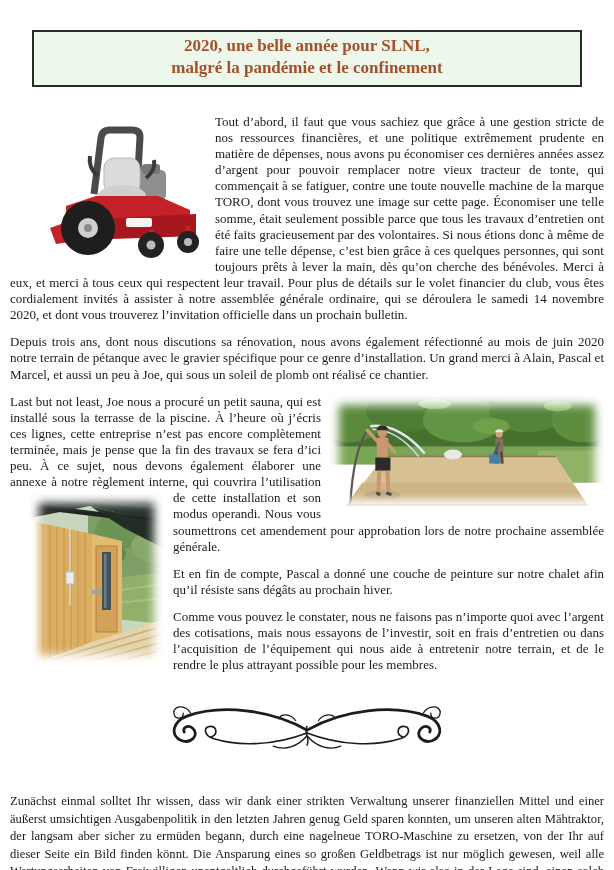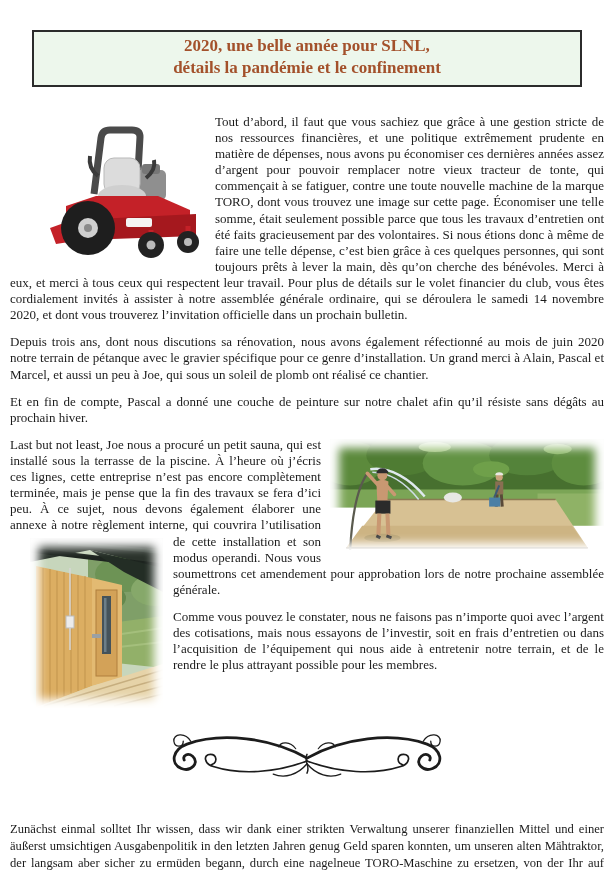--- a/index.html
+++ b/index.html
@@ -31,21 +31,21 @@
   .divider svg{display:inline-block;}
   .german{margin-top:13px;font-size:12.6px;line-height:1.38;text-align:justify;}
 </style>
 </head>
 <body>
 
 <div class="page">
 
   <div class="banner">
     <div class="line">2020, une belle année pour SLNL,</div>
-    <div class="line">détails la pandémie et le confinement</div>
+    <div class="line">malgré la pandémie et le confinement</div>
   </div>
 
   <div class="content">
 
     <span class="photo mower-photo">
       <svg viewBox="0 0 168 150">
         <rect width="168" height="150" fill="#ffffff"></rect>
         <path d="M56,80 L63,24 Q64,16 72,16 L94,16 Q102,16 102,23 L100,58" fill="none" stroke="#4a4a4a" stroke-width="7" stroke-linejoin="round"></path>
         <rect x="98" y="56" width="30" height="30" rx="5" fill="#8f8f8f"></rect>
         <rect x="104" y="50" width="18" height="10" rx="3" fill="#777777"></rect>
@@ -64,22 +64,20 @@
         <circle cx="113" cy="131" r="13" fill="#222222"></circle>
         <circle cx="113" cy="131" r="4.5" fill="#bbbbbb"></circle>
         <circle cx="150" cy="128" r="11" fill="#222222"></circle>
         <circle cx="150" cy="128" r="4" fill="#bbbbbb"></circle>
       </svg>
     </span>
 
     <p class="para">Tout d’abord, il faut que vous sachiez que grâce à une gestion stricte de nos ressources financières, et une politique extrêmement prudente en matière de dépenses, nous avons pu économiser ces dernières années assez d’argent pour pouvoir remplacer notre vieux tracteur de tonte, qui commençait à se fatiguer, contre une toute nouvelle machine de la marque TORO, dont vous trouvez une image sur cette page. Économiser une telle somme, était seulement possible parce que tous les travaux d’entretien ont été faits gracieusement par des volontaires. Si nous étions donc à même de faire une telle dépense, c’est bien grâce à ces quelques personnes, qui sont toujours prêts à lever la main, dès qu’on cherche des bénévoles. Merci à eux, et merci à tous ceux qui respectent leur travail. Pour plus de détails sur le volet financier du club, vous êtes cordialement invités à assister à notre assemblée générale ordinaire, qui se déroulera le samedi 14 novembre 2020, et dont vous trouverez l’invitation officielle dans un prochain bulletin.</p>
 
     <p class="para">Depuis trois ans, dont nous discutions sa rénovation, nous avons également réfectionné au mois de juin 2020 notre terrain de pétanque avec le gravier spécifique pour ce genre d’installation. Un grand merci à Alain, Pascal et Marcel, et aussi un peu à Joe, qui sous un soleil de plomb ont réalisé ce chantier.</p>
-
-    <p class="para">Et en fin de compte, Pascal a donné une couche de peinture sur notre chalet afin qu’il résiste sans dégâts au prochain hiver.</p>
 
     <p class="para">
       
       <span class="photo feather petanque-photo">
         <svg viewBox="0 0 272 112" preserveAspectRatio="none">
           <rect width="272" height="58" fill="#47702f"></rect>
           <ellipse cx="20" cy="24" rx="32" ry="22" fill="#5c8a3c"></ellipse>
           <ellipse cx="72" cy="16" rx="36" ry="20" fill="#4f7c33"></ellipse>
           <ellipse cx="132" cy="24" rx="40" ry="22" fill="#639344"></ellipse>
           <ellipse cx="196" cy="16" rx="38" ry="20" fill="#54833a"></ellipse>
@@ -152,20 +150,22 @@
             <path d="M14,168 L133,132"></path>
               <path d="M34,168 L133,140"></path>
             <path d="M58,168 L133,148"></path>
               <path d="M84,168 L133,156"></path>
           </g>
         </svg>
       </span>
       <span>installation et son modus operandi. Nous vous soumettrons cet amendement pour approbation lors de notre prochaine assemblée générale.</span>
     </p>
 
+    <p class="para">Et en fin de compte, Pascal a donné une couche de peinture sur notre chalet afin qu’il résiste sans dégâts au prochain hiver.</p>
+
     <p class="para">Comme vous pouvez le constater, nous ne faisons pas n’importe quoi avec l’argent des cotisations, mais nous essayons de l’investir, soit en frais d’entretien ou dans l’acquisition de l’équipement qui nous aide à entretenir notre terrain, et de le rendre le plus attrayant possible pour les membres.</p>
 
     <div class="clear"></div>
   </div>
 
   <div class="divider">
     <svg width="320" height="60" viewBox="0 0 320 64">
       <g stroke="#1c1c1c" fill="none" stroke-linecap="round">
         <g id="half">
           <path d="M160,30 C198,8 252,2 288,15 C304,21 306,36 294,41 C284,45 274,35 282,28 C287,24 293,27 291,32" stroke-width="3"></path>

